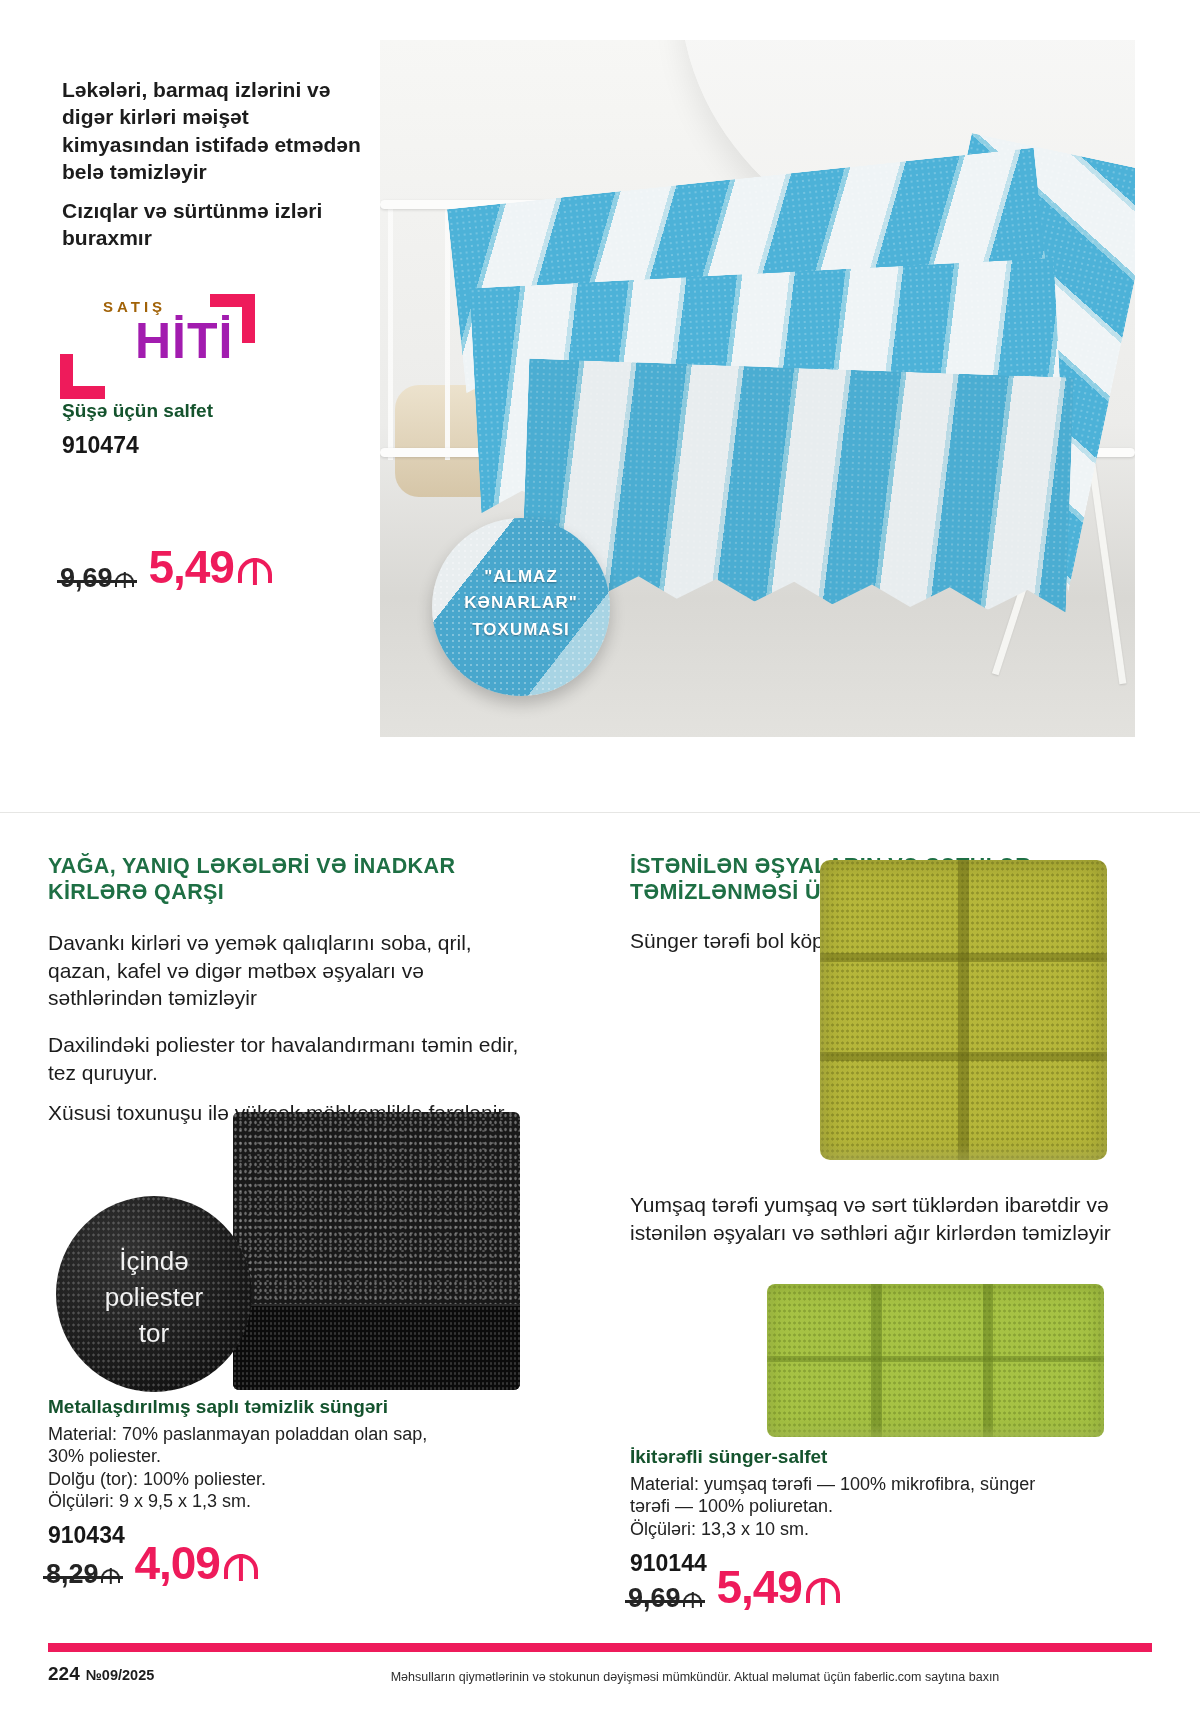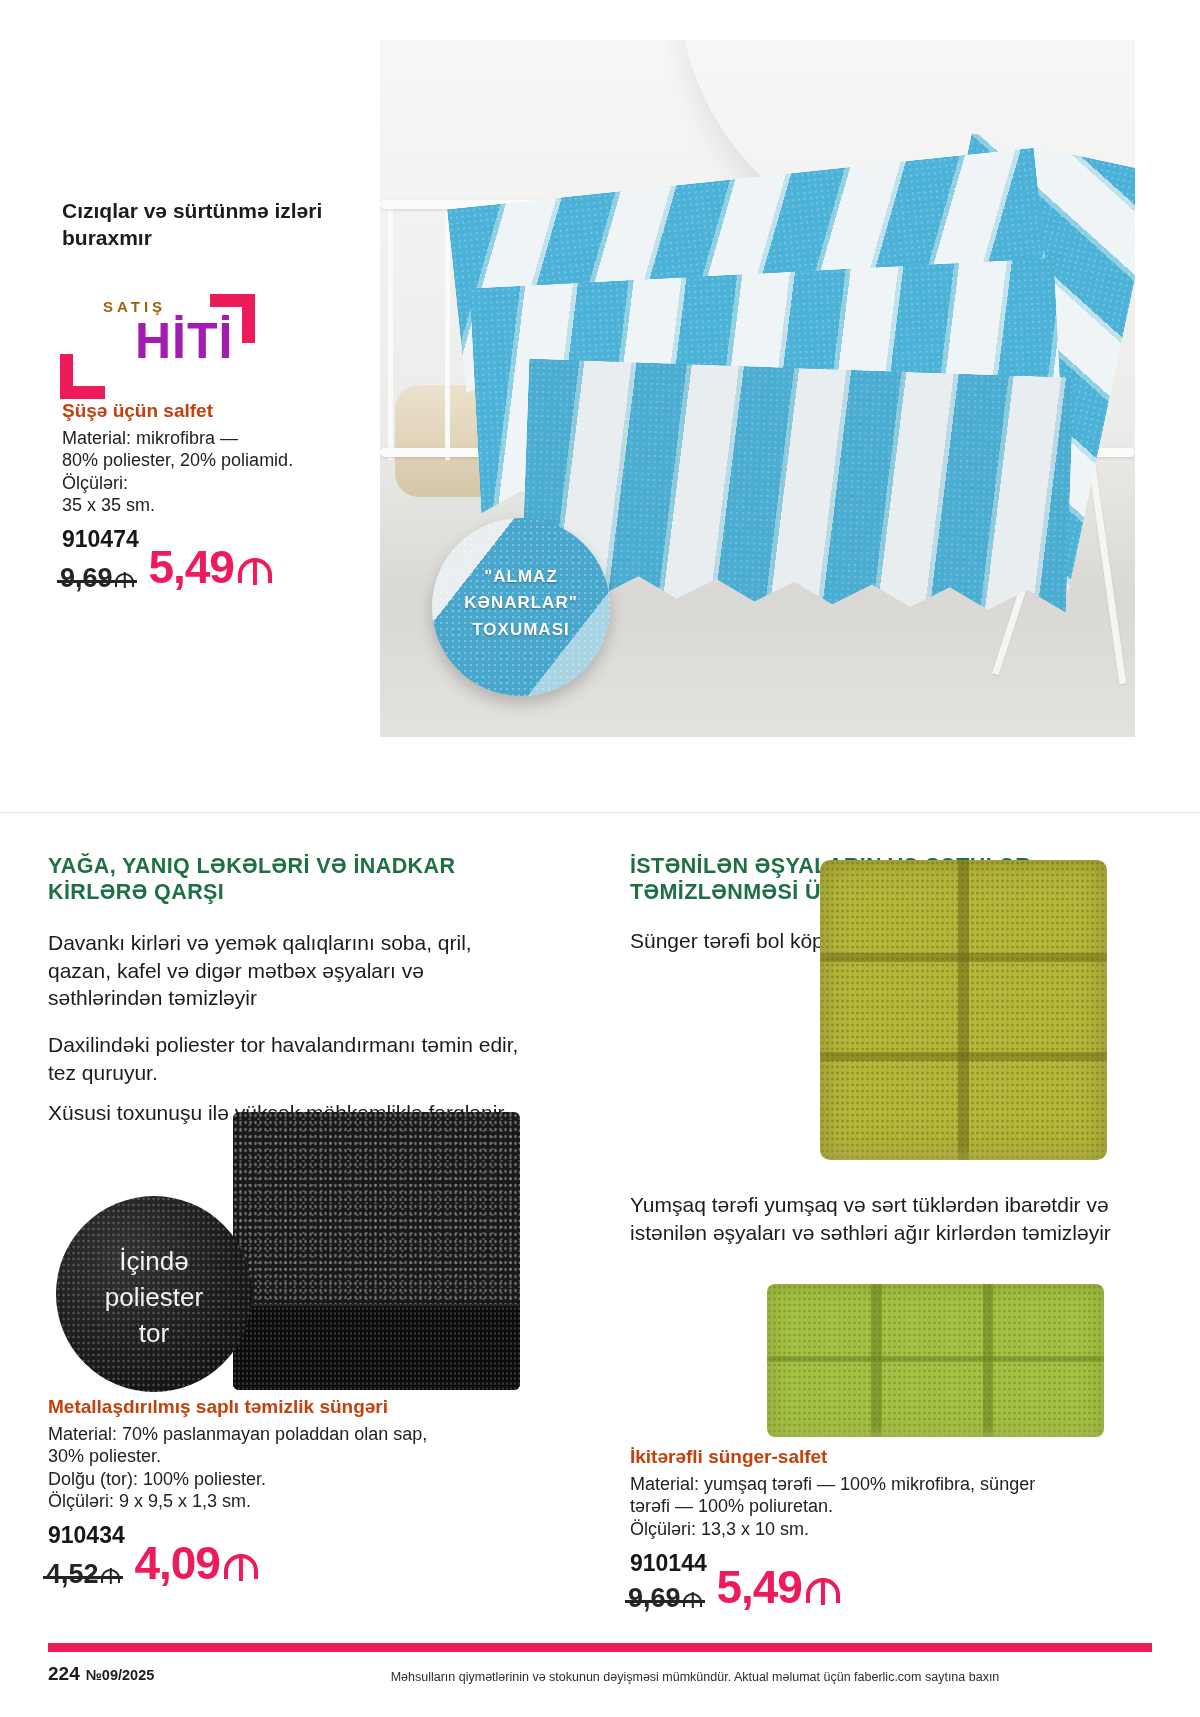--- a/index.html
+++ b/index.html
@@ -16,21 +16,21 @@
   .badge-top{position:absolute;left:43px;top:4px;font-size:15px;font-weight:700;
              letter-spacing:4px;color:#a16207;}
   .badge-main{position:absolute;left:33px;top:18px;font-size:50px;font-weight:800;
               letter-spacing:1px;color:#a21caf;margin-left:42px;}
   .br-tr{position:absolute;left:150px;top:0;width:32px;height:36px;
          border-top:13px solid #ee1b5b;border-right:13px solid #ee1b5b;}
   .br-bl{position:absolute;left:0;top:60px;width:32px;height:32px;
          border-bottom:13px solid #ee1b5b;border-left:13px solid #ee1b5b;}
 
   
-  .pname{font-size:19px;font-weight:700;color:#c2410c;}
+  .pname{font-size:19px;font-weight:700;color:#14532d;}
   .pdetail{font-size:18px;line-height:1.24;color:#222;}
   .psku{font-size:23px;font-weight:700;color:#171717;}
   .price-row{display:flex;align-items:flex-end;gap:14px;}
   .old-price{position:relative;font-size:27px;font-weight:700;color:#242424;white-space:nowrap;}
   .old-price .strike{position:absolute;left:-3px;right:-3px;top:54%;height:3px;background:#242424;}
   .new-price{font-size:46px;font-weight:800;color:#ee1b5b;white-space:nowrap;letter-spacing:-1px;}
   .manat{display:inline-block;width:.58em;height:.46em;border:.09em solid currentColor;
          border-bottom:none;border-radius:.5em .5em 0 0;position:relative;margin-left:.08em;}
   .manat::after{content:"";position:absolute;left:50%;top:-.09em;transform:translateX(-50%);
                 width:.09em;height:130%;background:currentColor;}
@@ -137,37 +137,32 @@
   .accent-bar{left:48px;top:1643px;width:1104px;height:9px;background:#ee1b5b;}
   .page-num{left:48px;top:1663px;font-size:19px;font-weight:700;color:#1c1c1c;}
   .issue-num{font-size:14.5px;font-weight:600;margin-left:6px;}
   .footer-note{left:300px;right:110px;top:1670px;text-align:center;font-size:12.5px;color:#2d2d2d;}
 </style>
 </head>
 <body>
 
 <div class="page">
 
+  <p class="abs hero-bullet hb1">Ləkələri, barmaq izlərini və digər kirləri məişət kimyasından istifadə etmədən belə təmizləyir</p>
   <p class="abs hero-bullet hb2">Cızıqlar və sürtünmə izləri buraxmır</p>
 
   <div class="abs badge">
     <span class="badge-top">SATIŞ</span>
     <span class="badge-main">HİTİ</span>
     <span class="br-tr"></span>
     <span class="br-bl"></span>
   </div>
 
   <div class="abs hero-info">
     <div class="pname">Şüşə üçün salfet</div>
-    <div class="pdetail">
-      <span>Material: mikrofibra —</span><br>
-      <span>80% poliester, 20% poliamid.</span><br>
-      <span>Ölçüləri:</span><br>
-      <span>35 x 35 sm.</span>
-    </div>
     <div class="psku">910474</div>
   </div>
   <div class="abs price-row hero-price">
     <span class="old-price">
       <span>9,69</span><span class="manat"></span>
       <i class="strike"></i>
     </span>
     <span class="new-price">
       <span>5,49</span><span class="manat"></span>
     </span>
@@ -213,21 +208,21 @@
     <div class="pdetail">
       <span>Material: 70% paslanmayan poladdan olan sap,</span><br>
       <span>30% poliester.</span><br>
       <span>Dolğu (tor): 100% poliester.</span><br>
       <span>Ölçüləri: 9 x 9,5 x 1,3 sm.</span>
     </div>
     <div class="psku">910434</div>
   </div>
   <div class="abs price-row metal-price">
     <span class="old-price">
-      <span>4,52</span><span class="manat"></span>
+      <span>8,29</span><span class="manat"></span>
       <i class="strike"></i>
     </span>
     <span class="new-price">
       <span>4,09</span><span class="manat"></span>
     </span>
   </div>
 
   <h2 class="abs green-heading rh">İSTƏNİLƏN ƏŞYALARIN VƏ SƏTHLƏR TƏMİZLƏNMƏSİ ÜÇÜN</h2>
   <p class="abs para rp1">Sünger tərəfi bol köpük yaradır</p>
   <div class="abs sponge-olive"></div>

